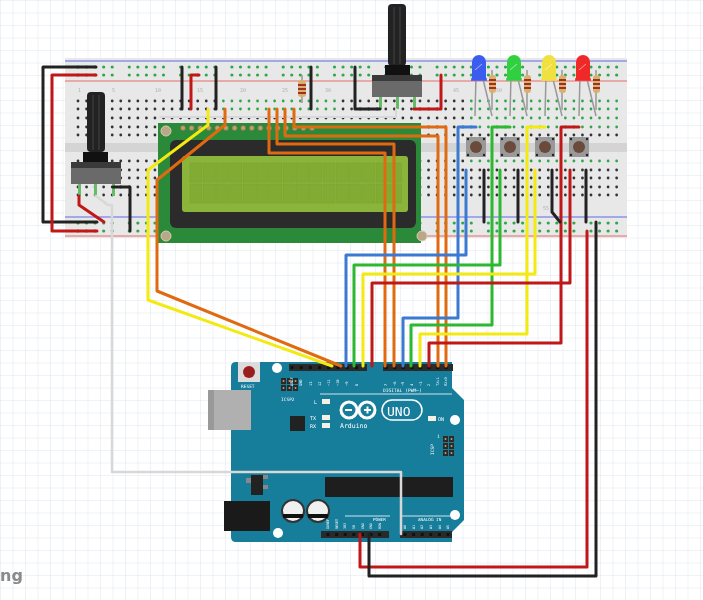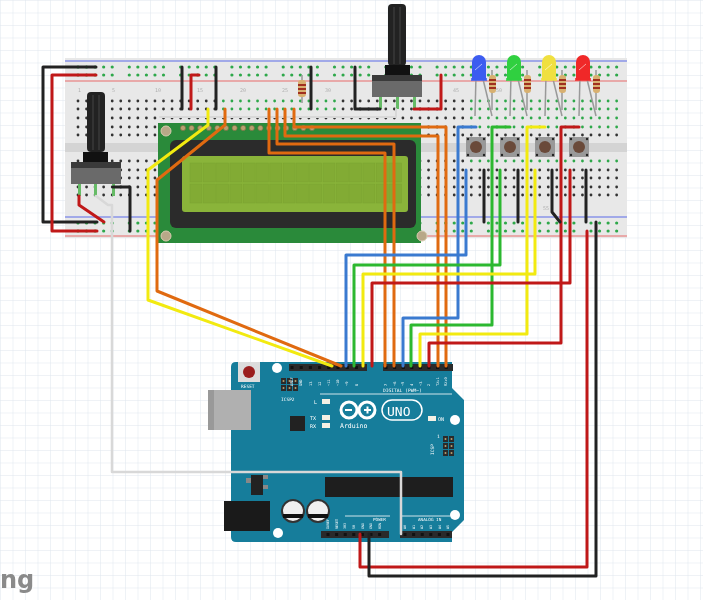--- a/index.html
+++ b/index.html
@@ -1,18 +1,18 @@
 <!DOCTYPE html>
 <html><head>
 <meta charset="utf-8">
 <style>
   html,body{margin:0;padding:0;}
   body{width:703px;height:600px;overflow:hidden;background:#ffffff;font-family:"DejaVu Sans",sans-serif;}
   #canvas{position:absolute;left:0;top:0;width:703px;height:600px;}
-  .brand{position:absolute;left:0;top:566px;font-family:"DejaVu Sans",sans-serif;font-size:24px;font-weight:bold;color:#8a8a8a;letter-spacing:0px;}
+  .brand{position:absolute;left:0;top:566px;font-family:"DejaVu Sans",sans-serif;font-size:16px;font-weight:bold;color:#8a8a8a;letter-spacing:0px;}
   svg text{font-family:"DejaVu Sans Mono",monospace;}
 </style>
 </head>
 <body>
 
 <svg id="canvas" viewBox="0 0 703 600" xmlns="http://www.w3.org/2000/svg">
   <defs>
     <pattern id="grid" width="12.5" height="12.5" patternUnits="userSpaceOnUse">
       <path d="M12.5 0 L0 0 0 12.5" fill="none" stroke="#dfe6ee" stroke-width="1"></path>
     </pattern>

